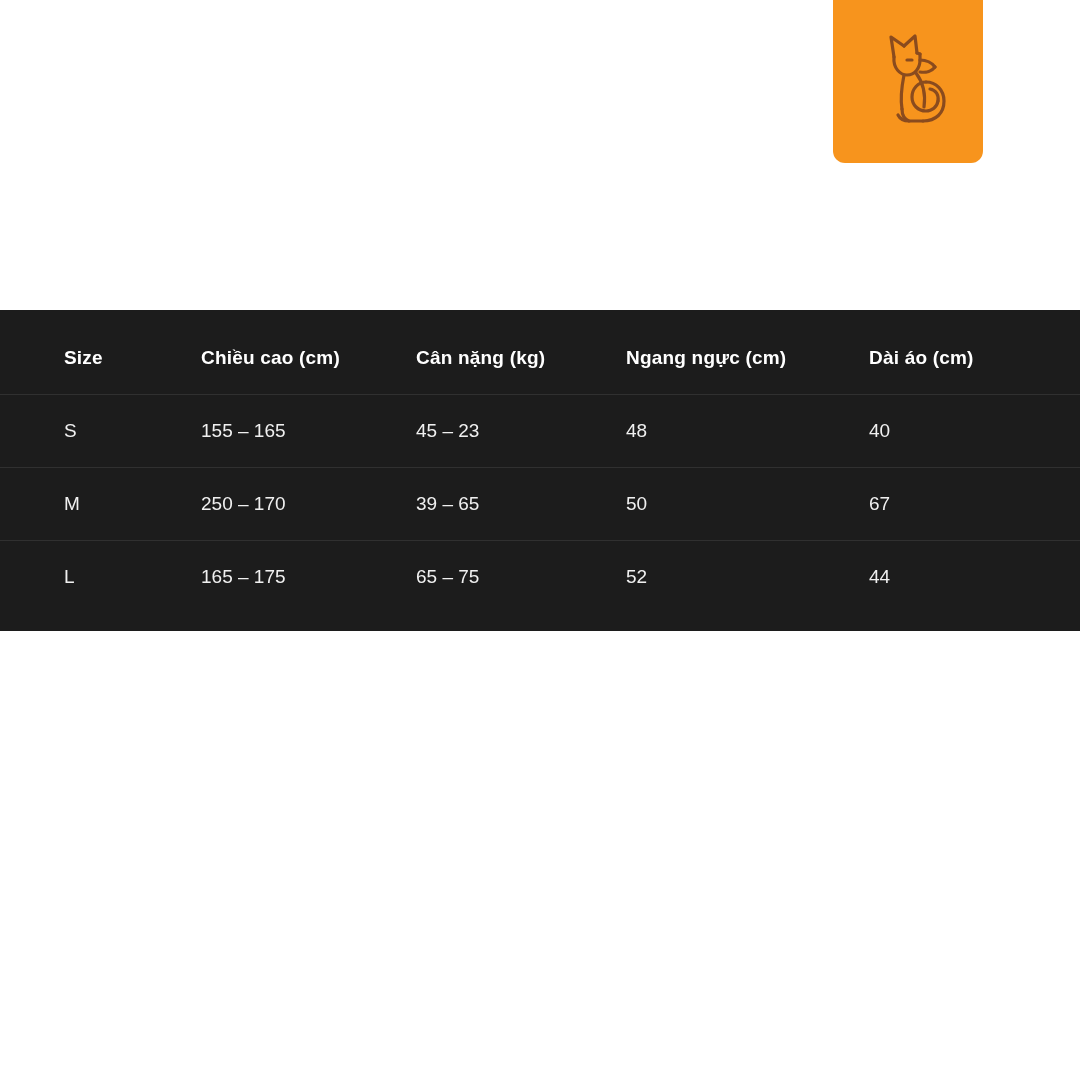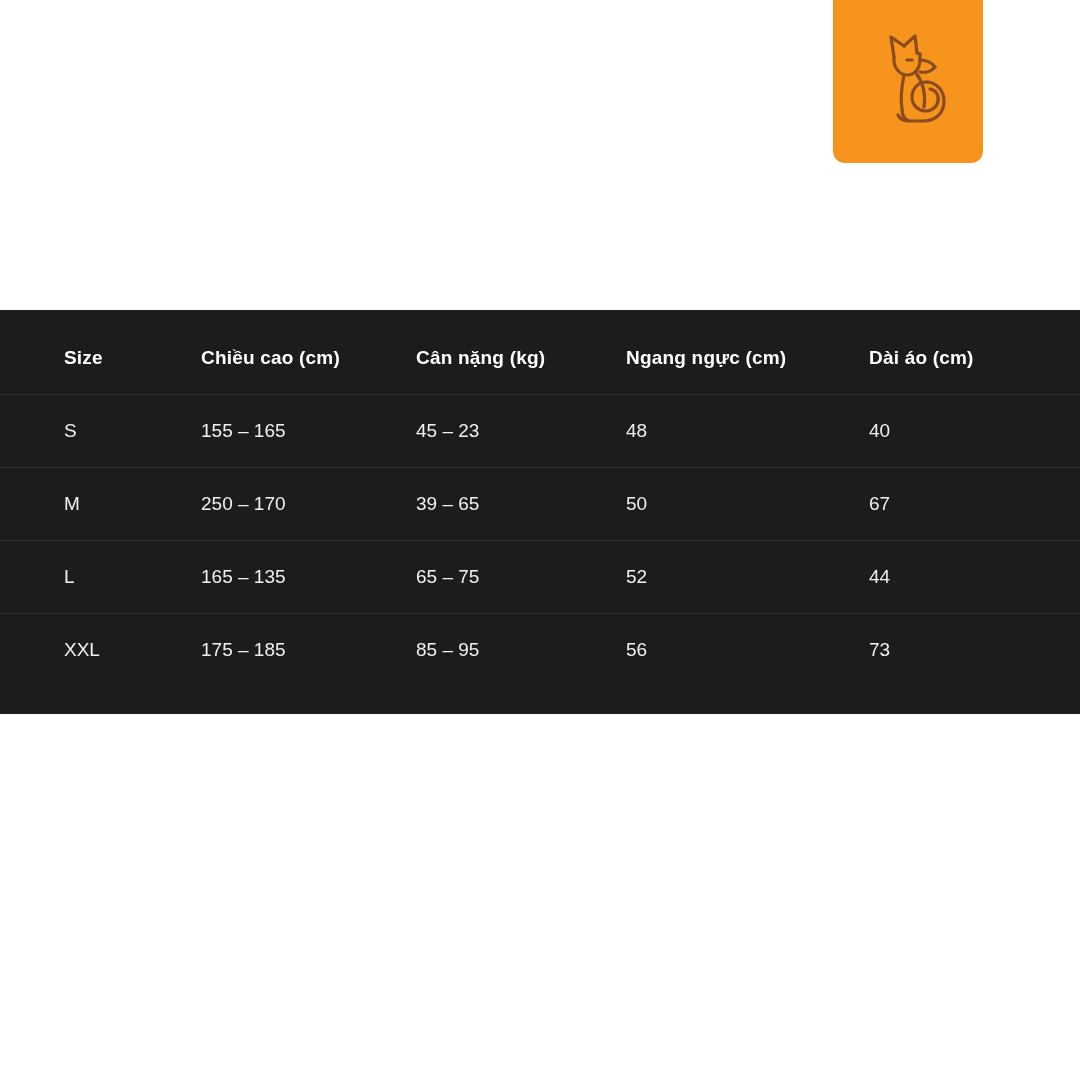--- a/index.html
+++ b/index.html
@@ -34,21 +34,21 @@
   }
 
   
   .size-table-wrap {
     position: absolute;
     top: 310px;
     left: 0;
     width: 1080px;
     background: #1c1c1c;
     padding-top: 0;
-    padding-bottom: 28px;
+    padding-bottom: 18px;
     box-sizing: border-box;
   }
   table.size-table {
     width: 100%;
     border-collapse: collapse;
     table-layout: fixed;
   }
   table.size-table th,
   table.size-table td {
     text-align: left;
@@ -147,27 +147,20 @@
       </tr>
       <tr>
         <td>M</td>
         <td>250 – 170</td>
         <td>39 – 65</td>
         <td>50</td>
         <td>67</td>
       </tr>
       <tr>
         <td>L</td>
-        <td>165 – 135</td>
+        <td>165 – 175</td>
         <td>65 – 75</td>
         <td>52</td>
         <td>44</td>
-      </tr>
-      <tr>
-        <td>XXL</td>
-        <td>175 – 185</td>
-        <td>85 – 95</td>
-        <td>56</td>
-        <td>73</td>
       </tr>
     </tbody>
   </table>
 </div>
 
 </body></html>

